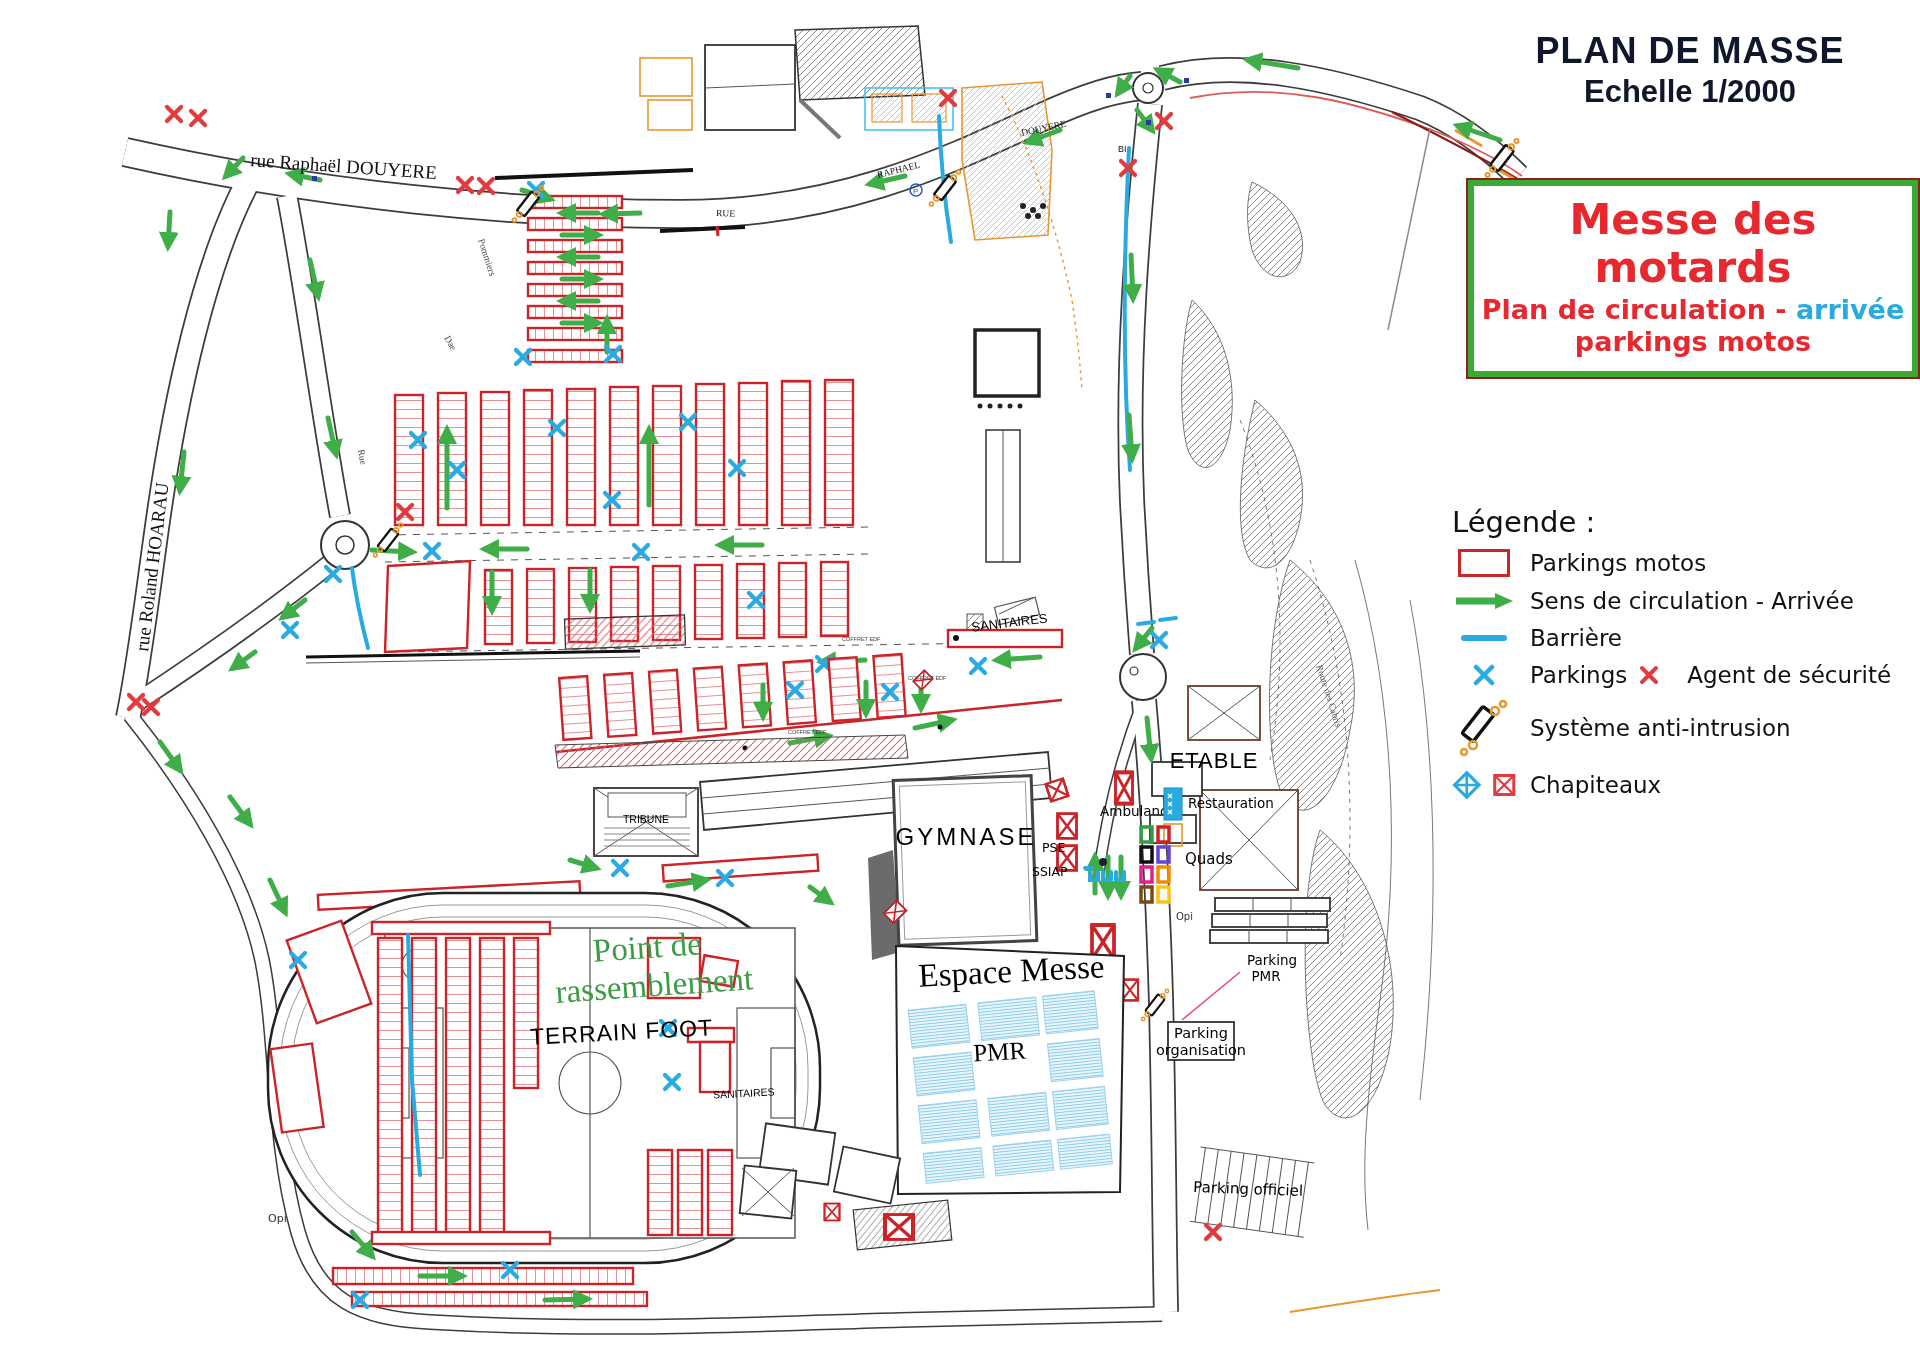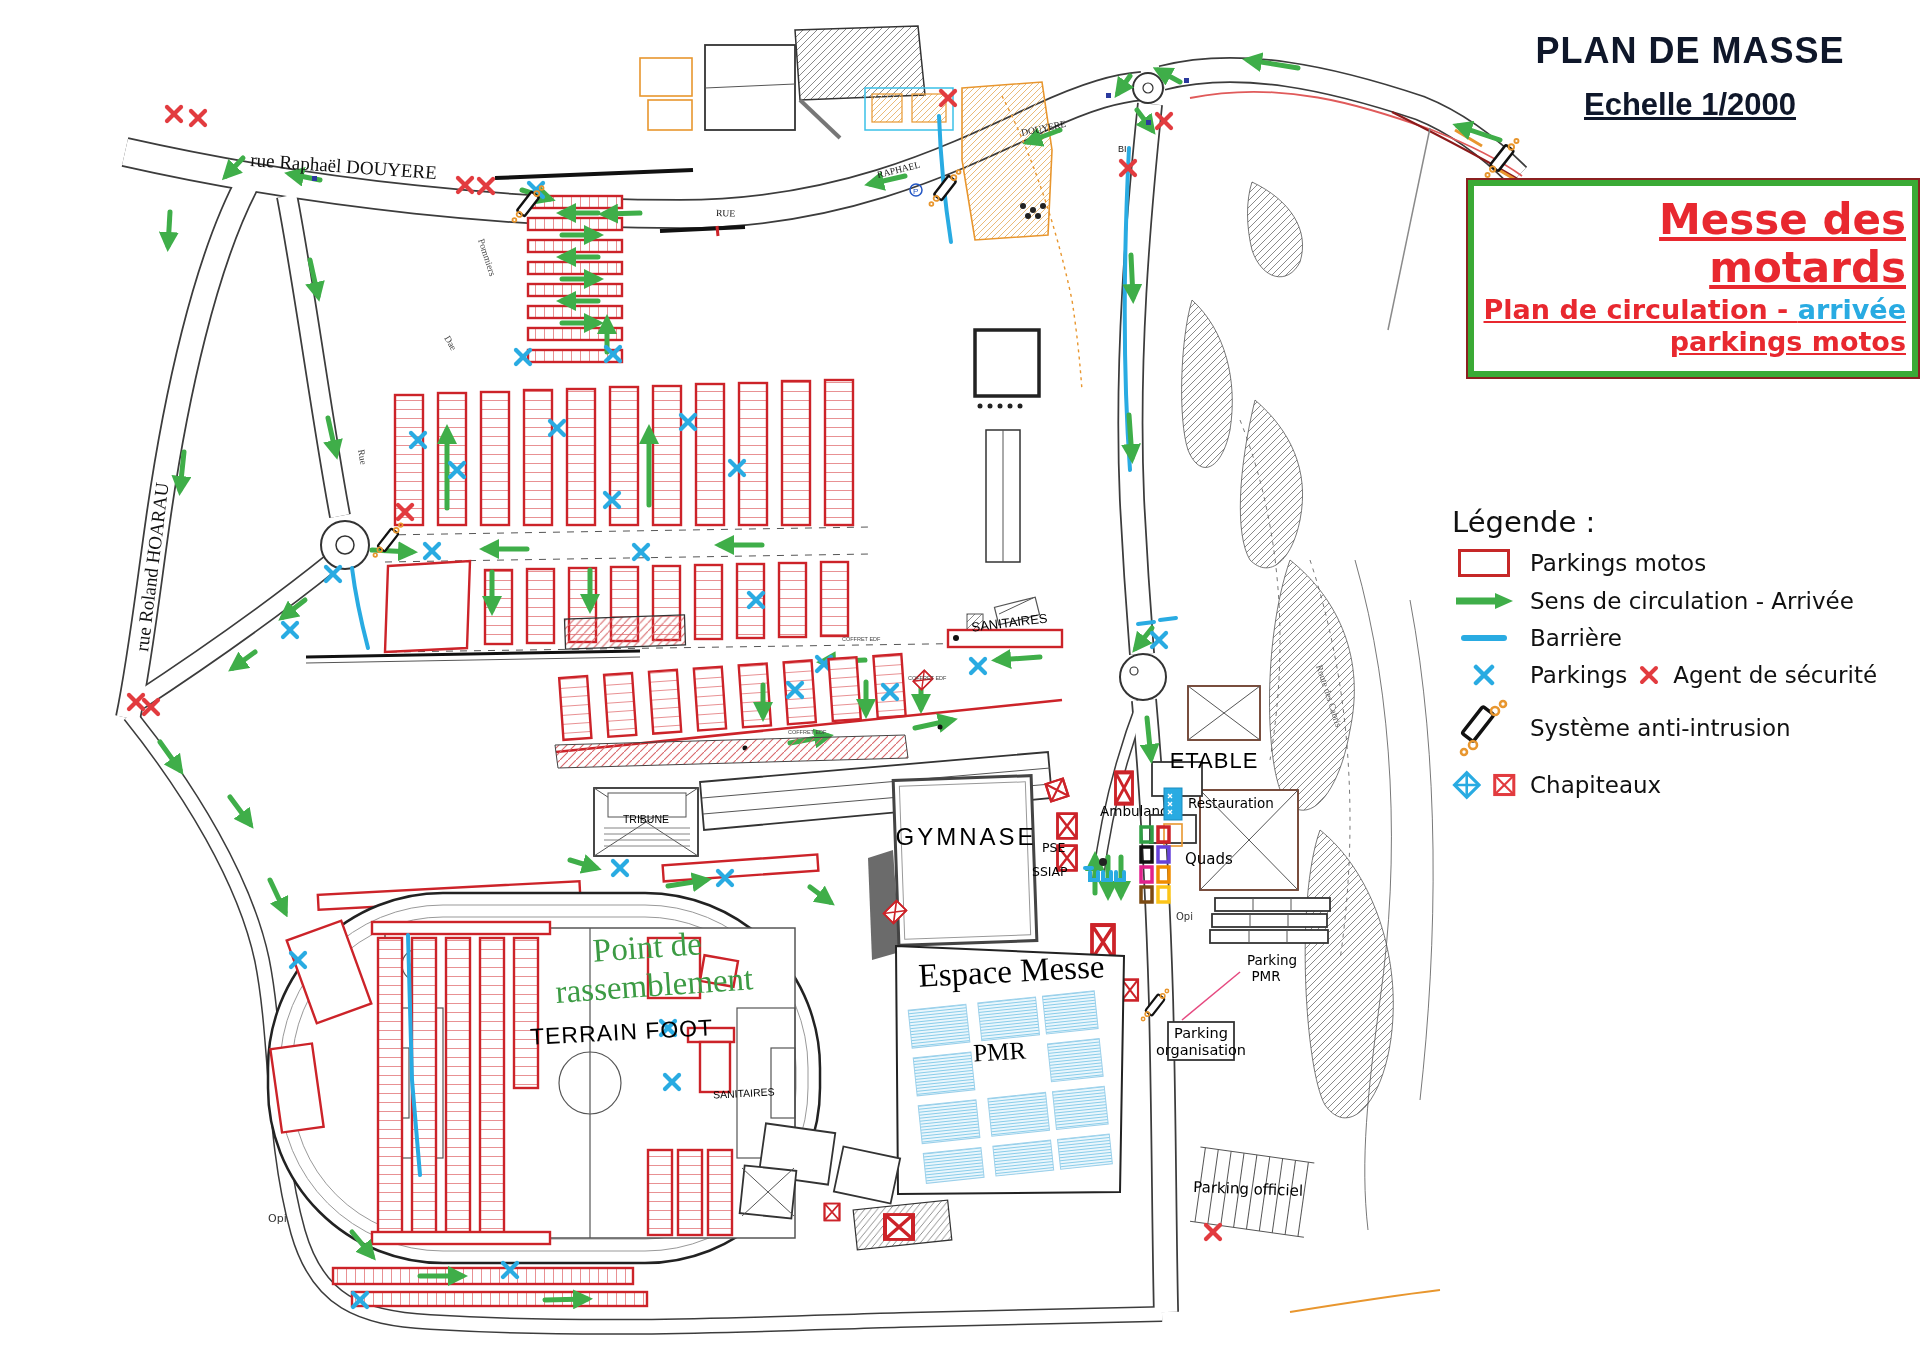--- a/index.html
+++ b/index.html
@@ -21,27 +21,27 @@
   .rx{stroke:#e23b3f;stroke-width:4.2;stroke-linecap:round;fill:none;}
   .serif{font-family:"Liberation Serif",serif;}
   .sans{font-family:"Liberation Sans",sans-serif;}
   .hand{font-family:"DejaVu Sans",sans-serif;}
   .tiny{font-family:"Liberation Sans",sans-serif;fill:#444;}
 
   
   .title-block{position:absolute;left:1460px;top:30px;width:460px;text-align:center;
                color:#0f172a;font-family:"Liberation Sans",sans-serif;font-weight:bold;}
   .title-line1{font-size:36px;letter-spacing:1px;}
-  .title-line2{font-size:31px;margin-top:15px;text-decoration:underline;}
+  .title-line2{font-size:31px;margin-top:2px;}
 
   
   .info-box{position:absolute;left:1468px;top:180px;width:426px;
             border:6px solid #3aaa35;outline:2px solid #8b2020;
-            background:#fff;text-align:right;padding:10px 6px 12px 6px;
-            color:#e8282f;font-weight:bold;text-decoration:underline;}
+            background:#fff;text-align:center;padding:10px 6px 12px 6px;
+            color:#e8282f;font-weight:bold;}
   .ib1{font-size:42px;line-height:1.15;}
   .ib2{font-size:33px;line-height:1.2;}
   .ib3{font-size:33px;line-height:1.2;}
   .ib4{font-size:27px;line-height:1.25;}
   .ib4 .hl{color:#29abe2;}
   .ib5{font-size:27px;line-height:1.2;}
 
   
   .legend{position:absolute;left:1452px;top:505px;width:470px;color:#111;}
   .lg-head{font-size:29px;margin-bottom:10px;}
@@ -645,21 +645,21 @@
       <svg width="22" height="22" viewBox="0 0 22 22">
             <path d="M3,3 L19,19 M3,19 L19,3" stroke="#29abe2" stroke-width="4.5" stroke-linecap="round"></path>
           </svg>
     </div>
     <div class="llab">Parkings</div>
     <div class="lico" style="flex:0 0 44px;width:44px;">
       <svg width="20" height="20" viewBox="0 0 20 20">
             <path d="M3,3 L17,17 M3,17 L17,3" stroke="#e23b3f" stroke-width="4" stroke-linecap="round"></path>
           </svg>
     </div>
-    <div class="llab" style="margin-left:2px;">Agent de sécurité</div>
+    <div class="llab" style="margin-left:16px;">Agent de sécurité</div>
   </div>
 
   <div class="lrow">
     <div class="lico">
       <svg width="54" height="58" viewBox="0 0 54 58">
         <rect x="14" y="8" width="14" height="34" rx="2" transform="rotate(38 21 25)" fill="#fff" stroke="#111" stroke-width="3.5"></rect>
         <circle cx="38" cy="12" r="4" fill="none" stroke="#e8962e" stroke-width="2.6"></circle>
         <circle cx="46" cy="5" r="3" fill="none" stroke="#e8962e" stroke-width="2.6"></circle>
         <circle cx="16" cy="46" r="4" fill="none" stroke="#e8962e" stroke-width="2.6"></circle>
         <circle cx="7" cy="53" r="3" fill="none" stroke="#e8962e" stroke-width="2.6"></circle>

